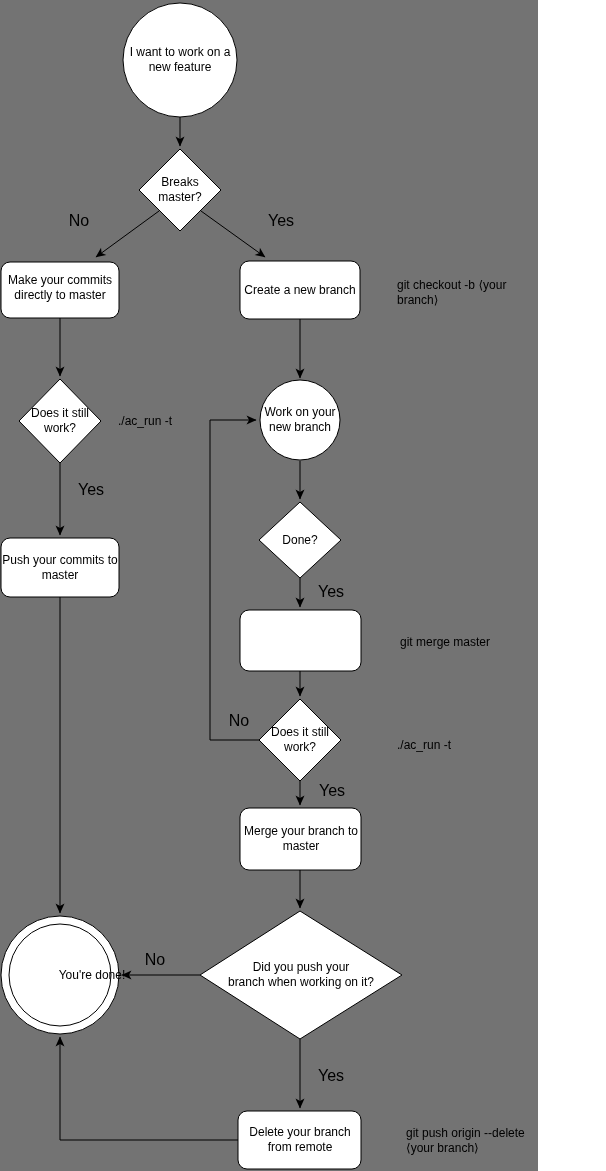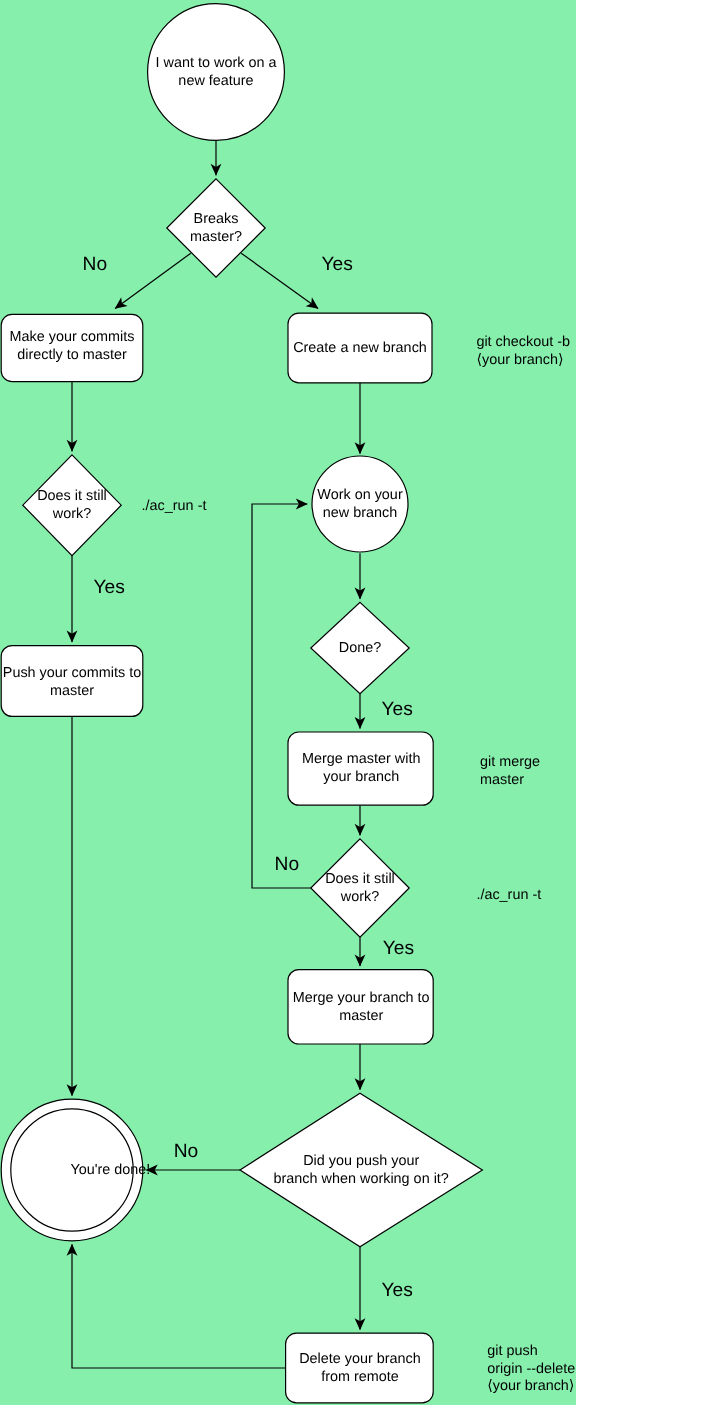--- a/index.html
+++ b/index.html
@@ -1,20 +1,20 @@
 <!DOCTYPE html>
 <html><head>
 <meta charset="utf-8">
 <style>
   html, body { margin: 0; padding: 0; background: #ffffff; }
   .canvas {
     position: relative;
-    width: 480px;
+    width: 538px;
     height: 1171px;
-    background: #86efac;
+    background: #737373;
     font-family: "Liberation Sans", sans-serif;
     color: #000000;
     overflow: hidden;
   }
   .canvas svg { position: absolute; left: 0; top: 0; }
   .lbl {
     position: absolute;
     transform: translate(-50%, -50%);
     text-align: center;
     font-size: 12px;
@@ -99,22 +99,20 @@
   <div class="lbl" style="left:60px;  top:288px; width:118px;">Make your commits
 directly to master</div>
   <div class="lbl" style="left:300px; top:290px; width:120px;">Create a new branch</div>
   <div class="lbl" style="left:60px;  top:421px; width:86px;">Does it still
 work?</div>
   <div class="lbl" style="left:60px;  top:568px; width:120px;">Push your commits to
 master</div>
   <div class="lbl" style="left:300px; top:420px; width:92px;">Work on your
 new branch</div>
   <div class="lbl" style="left:300px; top:540px; width:70px;">Done?</div>
-  <div class="lbl" style="left:301px; top:640px; width:118px;">Merge master with
-your branch</div>
   <div class="lbl" style="left:300px; top:740px; width:86px;">Does it still
 work?</div>
   <div class="lbl" style="left:301px; top:839px; width:124px;">Merge your branch to
 master</div>
   <div class="lbl" style="left:301px; top:975px; width:190px;">Did you push your
 branch when working on it?</div>
   <div class="lbl" style="left:60px;  top:975px; width:100px;margin-left:32px;">You're done!</div>
   <div class="lbl" style="left:300px; top:1140px; width:122px;">Delete your branch
 from remote</div>
 

